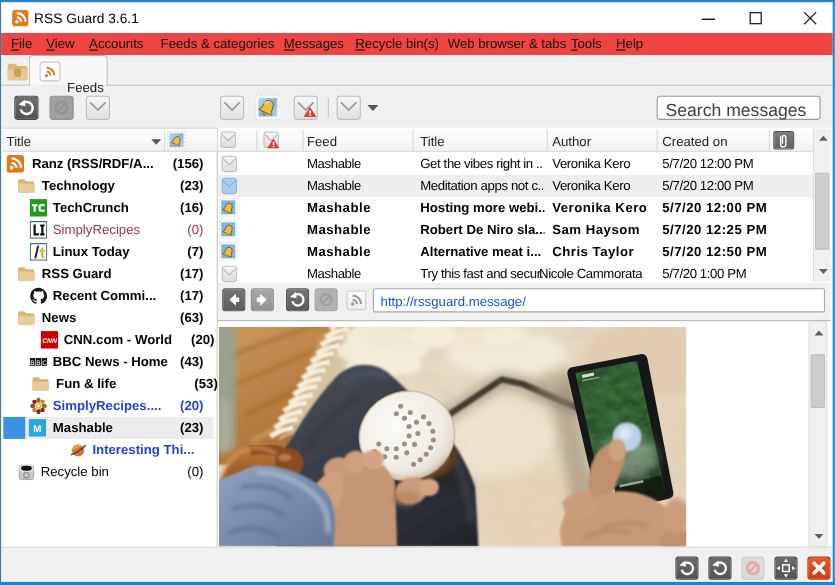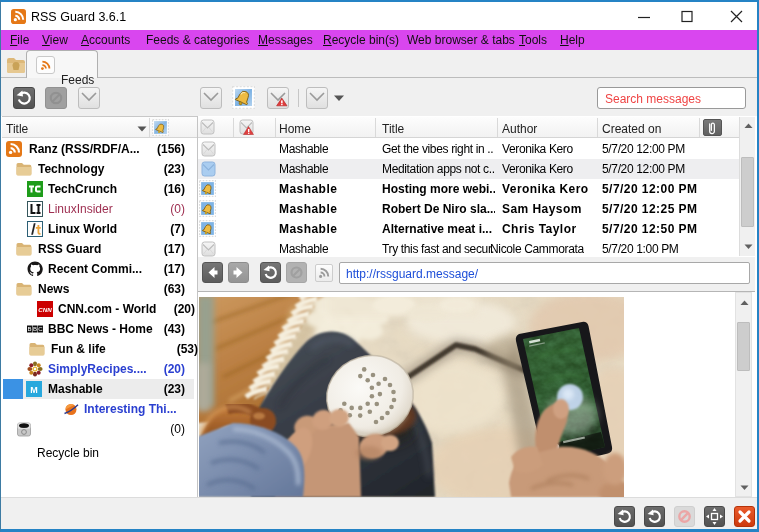--- a/index.html
+++ b/index.html
@@ -4,36 +4,36 @@
 *{margin:0;padding:0;box-sizing:border-box;}
 html,body{width:759px;height:532px;overflow:hidden;}
 body{position:relative;font-family:"Liberation Sans",sans-serif;background:#fff;font-size:12px;color:#000;}
 .abs{position:absolute;}
 
 #frame{position:absolute;left:0;top:0;width:759px;height:532px;border-top:2px solid #2583c5;border-left:1px solid #3d7ba3;border-right:2px solid #2583c5;border-bottom:3px solid #2583c5;pointer-events:none;z-index:99;}
 
 #titlebar{position:absolute;left:1px;top:2px;width:756px;height:28px;background:#fff;}
 #titletext{position:absolute;left:30px;top:8px;font-size:12.5px;color:#000;}
 
-#menubar{position:absolute;left:1px;top:30px;width:756px;height:20px;background:#d946ef;}
+#menubar{position:absolute;left:1px;top:30px;width:756px;height:20px;background:#ef4444;}
 #menubar span{position:absolute;top:3px;font-size:12px;color:#111;}
 
 #tabbar{position:absolute;left:1px;top:50px;width:756px;height:28px;background:#f0f0f0;}
 #tabline{position:absolute;left:0;top:77px;width:759px;height:1px;background:#bcbcbc;}
 #tab{position:absolute;left:26px;top:50px;width:72px;height:28px;background:#f7f7f7;border:1px solid #b0b0b0;border-bottom:none;border-radius:4px 4px 0 0;z-index:5;}
 #tab .chip{position:absolute;left:9px;top:5px;width:19px;height:18px;background:#fdfdfd;border:1px solid #c9c9c9;border-radius:3px;}
 #tab .lbl{position:absolute;left:34px;top:22px;font-size:12px;color:#222;}
 
 #toolbar{position:absolute;left:1px;top:78px;width:756px;height:38px;background:#f0f0f0;}
 .tbtn{position:absolute;top:9px;width:22px;height:22px;border-radius:3px;}
 .tbtn.dark{background:linear-gradient(#6e6e6e,#525252);border:1px solid #484848;}
 .tbtn.disdark{background:#a0a0a0;border:1px solid #919191;}
 .tbtn.light{background:linear-gradient(#f5f5f5,#e0e0e0);border:1px solid #bdbdbd;}
 #search{position:absolute;left:596px;top:9px;width:149px;height:22px;border:1px solid #999;border-radius:3px;background:#fff;}
-#search span{position:absolute;left:7px;top:4px;color:#ef4444;font-size:12px;}
+#search span{position:absolute;left:7px;top:4px;color:#404040;font-size:16px;}
 
 #feedpane{position:absolute;left:2px;top:116px;width:195px;height:381px;background:#fff;border-top:1px solid #c8c8c8;}
 #vsplit{position:absolute;left:197px;top:116px;width:1px;height:381px;background:#c4c4c4;}
 
 .hdr{background:linear-gradient(#fdfdfd,#f2f2f2);border-bottom:1px solid #d5d5d5;}
 .hdr .ht{position:absolute;top:5px;font-size:12px;color:#222;text-align:center;}
 .hsep{position:absolute;top:1px;width:1px;height:19px;background:#d9d9d9;}
 
 .frow{position:absolute;left:0;width:195px;height:20px;}
 .frow .nm{position:absolute;top:3px;font-weight:bold;font-size:12px;white-space:nowrap;}
@@ -222,30 +222,30 @@
       </svg>
   <span class="nm" style="left:48px;">TechCrunch</span>
   <span class="ct" style="">(16)</span>
 </div>
 <div class="frow" style="left:0;top:199px;width:197px;">
   <svg class="abs" style="left:27px;top:2px" width="16" height="16" viewBox="0 0 16 16">
         <rect x="0.5" y="0.5" width="15" height="15" fill="#fff" stroke="#35565c" stroke-width="1"></rect>
         <path d="M3.5 3 h2 v8 h3 v2 h-5 Z" fill="#111"></path>
         <path d="M9.5 3 h4 v2 h-1 v6 h1 v2 h-4 v-2 h1 v-6 h-1 Z" fill="#111"></path>
       </svg>
-  <span class="nm" style="left:48px;color:#9e2f51;font-weight:normal;">LinuxInsider</span>
+  <span class="nm" style="left:48px;color:#9e2f51;font-weight:normal;">SimplyRecipes</span>
   <span class="ct" style="color:#9e2f51;font-weight:normal;">(0)</span>
 </div>
 <div class="frow" style="left:0;top:219px;width:197px;">
   <svg class="abs" style="left:27px;top:2px" width="16" height="16" viewBox="0 0 16 16">
         <rect x="0.5" y="0.5" width="15" height="15" fill="#fdfdfd" stroke="#2b5f75" stroke-width="1"></rect>
         <path d="M6.8 2.2 L4.2 13.8 L6 13.8 L8.6 2.2 Z" fill="#222"></path>
         <path d="M10.5 4 v2 h-1.6 v1.8 h1.6 v4 q0 2 2 2 h1 v-1.8 h-0.6 q-0.6 0-0.6-0.8 v-3.4 h1.4 V6 h-1.4 V4 Z" fill="#eba53d"></path>
       </svg>
-  <span class="nm" style="left:48px;">Linux World</span>
+  <span class="nm" style="left:48px;">Linux Today</span>
   <span class="ct" style="">(7)</span>
 </div>
 <div class="frow" style="left:0;top:239px;width:197px;">
   <svg class="abs" style="left:16px;top:2px" width="16" height="16" viewBox="0 0 16 16">
         <path d="M0.5 3.5 q0-1.5 1.5-1.5 h4 l1.8 1.8 h6 q1.5 0 1.5 1.5 v7.5 q0 1.5-1.5 1.5 h-11.8 q-1.5 0-1.5-1.5 z" fill="#d9b475"></path>
         <path d="M0.5 6 h15 v7 q0 1.5-1.5 1.5 h-12 q-1.5 0-1.5-1.5 z" fill="#e7cc96"></path>
       </svg>
   <span class="nm" style="left:38px;">RSS Guard</span>
   <span class="ct" style="">(17)</span>
 </div>
@@ -330,39 +330,39 @@
   <span class="ct" style="color:#2a3fd0;">(10)</span>
 </div>
 <div class="frow" style="left:0;top:419px;width:197px;">
   <svg class="abs" style="left:16px;top:2px" width="16" height="16" viewBox="0 0 16 16">
         <rect x="1.5" y="2" width="13" height="13" rx="2" fill="#c9c9c9" stroke="#9a9a9a" stroke-width="0.8"></rect>
         <rect x="1.5" y="2" width="13" height="6" rx="2" fill="#dedede"></rect>
         <ellipse cx="8" cy="4.8" rx="4.8" ry="2.2" fill="#2e2e2e"></ellipse>
         <ellipse cx="8" cy="4.4" rx="4.8" ry="2" fill="#111"></ellipse>
         <circle cx="8" cy="11" r="2.4" fill="none" stroke="#8a8a8a" stroke-width="1"></circle>
       </svg>
-  <span class="nm" style="left:37px;font-weight:normal;margin-top:24px;">Recycle bin</span>
+  <span class="nm" style="left:37px;font-weight:normal;">Recycle bin</span>
   <span class="ct" style="font-weight:normal;">(0)</span>
 </div>
 </div>
 
 <div class="abs hdr" style="left:198px;top:117px;width:541px;height:21px;">
   <svg class="abs" style="left:1px;top:2px" width="17" height="17" viewBox="0 0 17 17">
       <rect x="2" y="1" width="13" height="14" rx="2.5" fill="url(#envg)" stroke="#c0c0c0" stroke-width="1"></rect>
       <path d="M3 3.5 L8.5 9 L14 3.5" stroke="#bbb" stroke-width="1.1" fill="none"></path>
       <path d="M3.5 13 L7 8.5 M13.5 13 L10 8.5" stroke="#d4d4d4" stroke-width="0.8" fill="none"></path>
     </svg>
   <svg class="abs" style="left:40px;top:2px" width="17" height="17" viewBox="0 0 17 17">
       <rect x="2" y="1" width="13" height="14" rx="2.5" fill="url(#envg)" stroke="#c0c0c0" stroke-width="1"></rect>
       <path d="M3 3.5 L8.5 9 L14 3.5" stroke="#bbb" stroke-width="1.1" fill="none"></path>
       <path d="M10.5 7.5 L15.5 15.5 H5.5 Z" fill="#e04040" stroke="#b02020" stroke-width="0.5"></path>
       <rect x="10" y="10" width="1.4" height="3" fill="#fff"></rect>
       <rect x="10" y="13.7" width="1.4" height="1.2" fill="#fff"></rect>
     </svg>
-  <span class="ht" style="left:81px">Home</span>
+  <span class="ht" style="left:81px">Feed</span>
   <span class="ht" style="left:184px">Title</span>
   <span class="ht" style="left:304px">Author</span>
   <span class="ht" style="left:404px">Created on</span>
   <div class="hsep" style="left:35px"></div>
   <div class="hsep" style="left:77px"></div>
   <div class="hsep" style="left:177px"></div>
   <div class="hsep" style="left:299px"></div>
   <div class="hsep" style="left:399px"></div>
   <div class="hsep" style="left:501px"></div>
   <div class="abs" style="left:505px;top:2px;width:19px;height:17px;background:linear-gradient(#7a7a7a,#616161);border:1px solid #555;border-radius:2px;"><svg width="17" height="15" viewBox="0 0 17 16">

